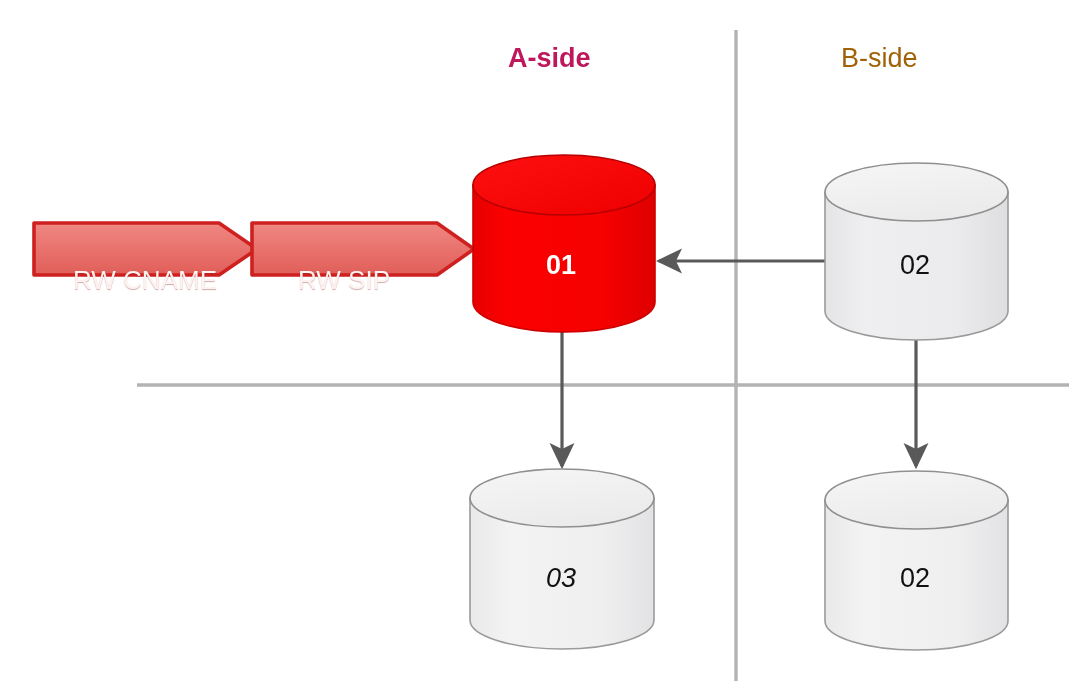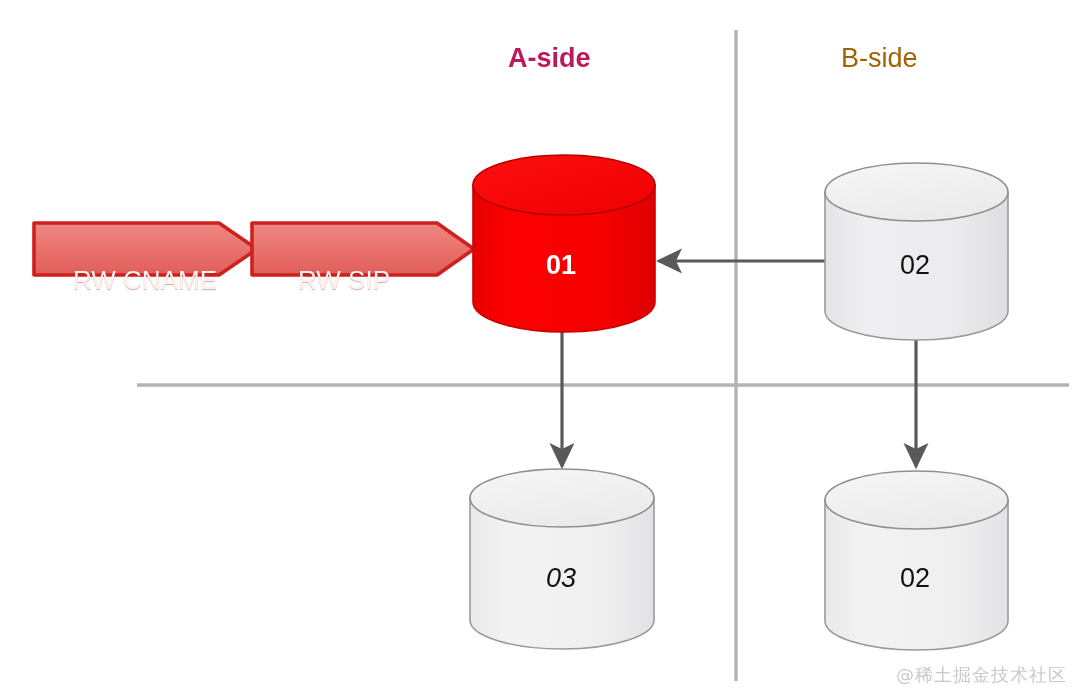--- a/index.html
+++ b/index.html
@@ -165,14 +165,13 @@
   <div class="side-label b">B-side</div>
 
   <div class="chev-label" style="left:145px; top:250px;">RW CNAME</div>
   <div class="chev-label" style="left:344px; top:250px;">RW SIP</div>
 
   <div class="cyl-label red" style="left:561px; top:265px;text-align:center;">01</div>
   <div class="cyl-label grey" style="left:915px; top:265px;">02</div>
   <div class="cyl-label grey" style="left:561px; top:578px;font-style:italic;">03</div>
   <div class="cyl-label grey" style="left:915px; top:578px;">02</div>
 
-  <div class="watermark">@稀土掘金技术社区</div>
 </div>
 
 </body></html>

